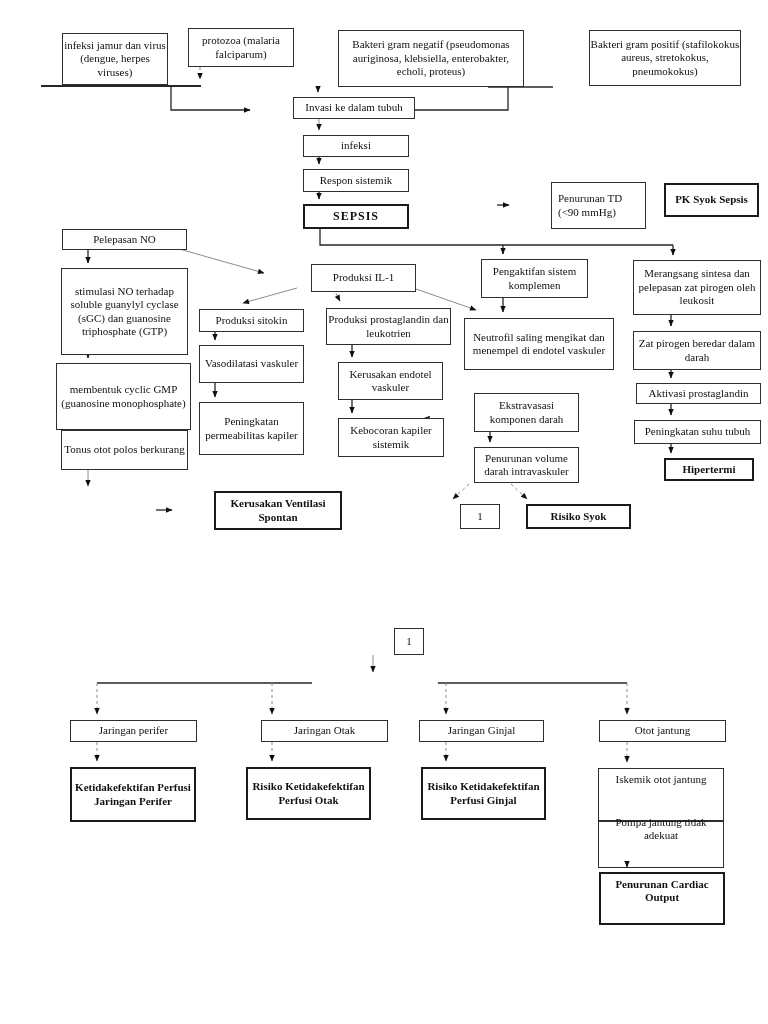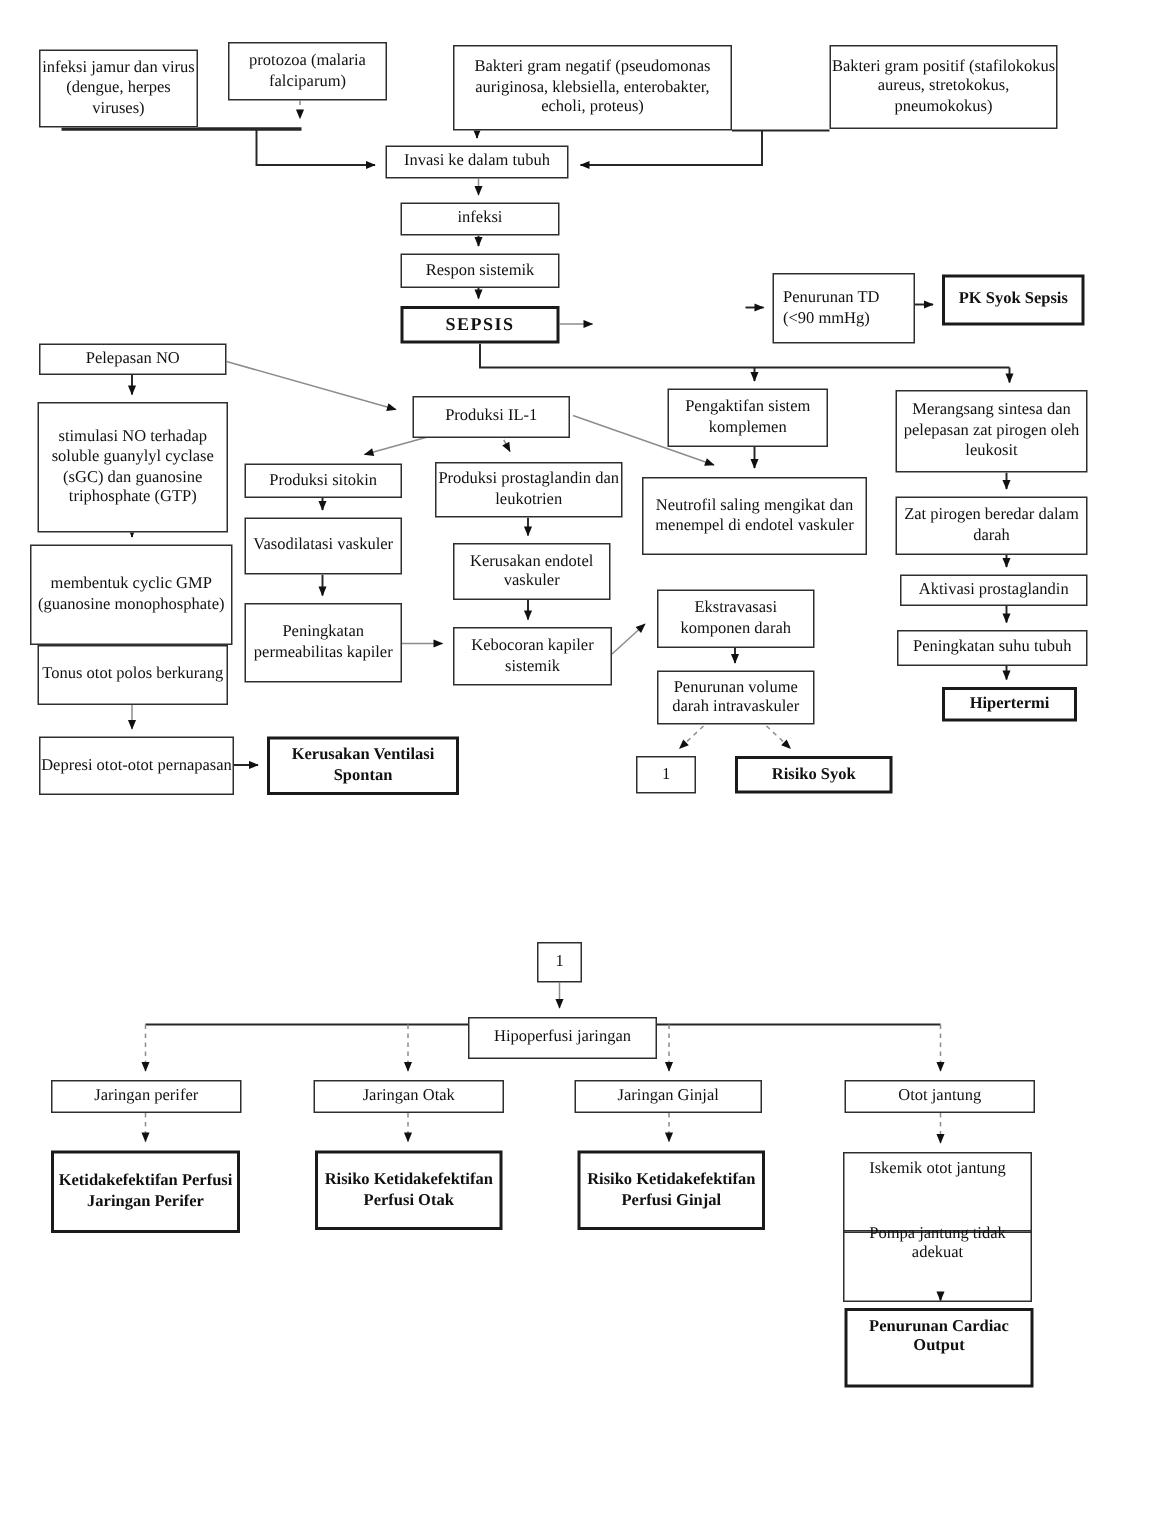--- a/index.html
+++ b/index.html
@@ -10,21 +10,21 @@
   }
   svg.wires{position:absolute;left:0;top:0;z-index:1;}
   .w {stroke:#262626;stroke-width:1.3;fill:none;}
   .wk{stroke:#262626;stroke-width:2.2;fill:none;}
   .wt{stroke:#8c8c8c;stroke-width:1;fill:none;}
   .wd{stroke:#8c8c8c;stroke-width:1;fill:none;stroke-dasharray:3 3;}
   .node{
     position:absolute;z-index:2;box-sizing:border-box;
     border:1.4px solid #2e2e2e;background:#fff;
     display:flex;align-items:center;justify-content:center;
-    text-align:center;font-size:11px;line-height:1.22;padding:1px 0;
+    text-align:center;font-size:11px;line-height:1.22;padding:1px 0;margin-left:36px;
   }
   .node.bold{font-weight:bold;border-width:2px;border-color:#1a1a1a;}
   .node.left{justify-content:flex-start;text-align:left;padding-left:6px;}
   .node.top{align-items:flex-start;padding-top:4px;}
   .node.clear{background:transparent;justify-content:center;}
   .node.sepsis{font-size:12px;letter-spacing:1px;}
 </style>
 </head>
 <body>
 
@@ -134,23 +134,20 @@
     </div>
   <div class="node" style="left:20px;top:363px;width:135px;height:67px">
       <span>membentuk cyclic GMP (guanosine monophosphate)</span>
     </div>
   <div class="node" style="left:25px;top:268px;width:127px;height:87px">
       <span>stimulasi NO terhadap soluble guanylyl cyclase (sGC) dan guanosine triphosphate (GTP)</span>
     </div>
   <div class="node" style="left:25px;top:430px;width:127px;height:40px">
       <span>Tonus otot polos berkurang</span>
     </div>
-  <div class="node" style="left:26px;top:491px;width:130px;height:39px">
-      <span>Depresi otot-otot pernapasan</span>
-    </div>
   <div class="node bold" style="left:178px;top:491px;width:128px;height:39px">
       <span>Kerusakan Ventilasi Spontan</span>
     </div>
 
   <div class="node" style="left:275px;top:264px;width:105px;height:28px">
       <span>Produksi IL-1</span>
     </div>
   <div class="node" style="left:445px;top:259px;width:107px;height:39px">
       <span>Pengaktifan sistem komplemen</span>
     </div>
@@ -199,27 +196,24 @@
   <div class="node" style="left:424px;top:504px;width:40px;height:25px">
       <span>1</span>
     </div>
   <div class="node bold" style="left:490px;top:504px;width:105px;height:25px">
       <span>Risiko Syok</span>
     </div>
 
   <div class="node" style="left:358px;top:628px;width:30px;height:27px">
       <span>1</span>
     </div>
-  <div class="node" style="left:312px;top:678px;width:126px;height:28px">
-      <span>Hipoperfusi jaringan</span>
-    </div>
   <div class="node" style="left:34px;top:720px;width:127px;height:22px">
       <span>Jaringan perifer</span>
     </div>
-  <div class="node" style="left:209px;top:720px;width:127px;height:22px">
+  <div class="node" style="left:225px;top:720px;width:127px;height:22px">
       <span>Jaringan Otak</span>
     </div>
   <div class="node" style="left:383px;top:720px;width:125px;height:22px">
       <span>Jaringan Ginjal</span>
     </div>
   <div class="node" style="left:563px;top:720px;width:127px;height:22px">
       <span>Otot jantung</span>
     </div>
 
   <div class="node bold" style="left:34px;top:767px;width:126px;height:55px">

